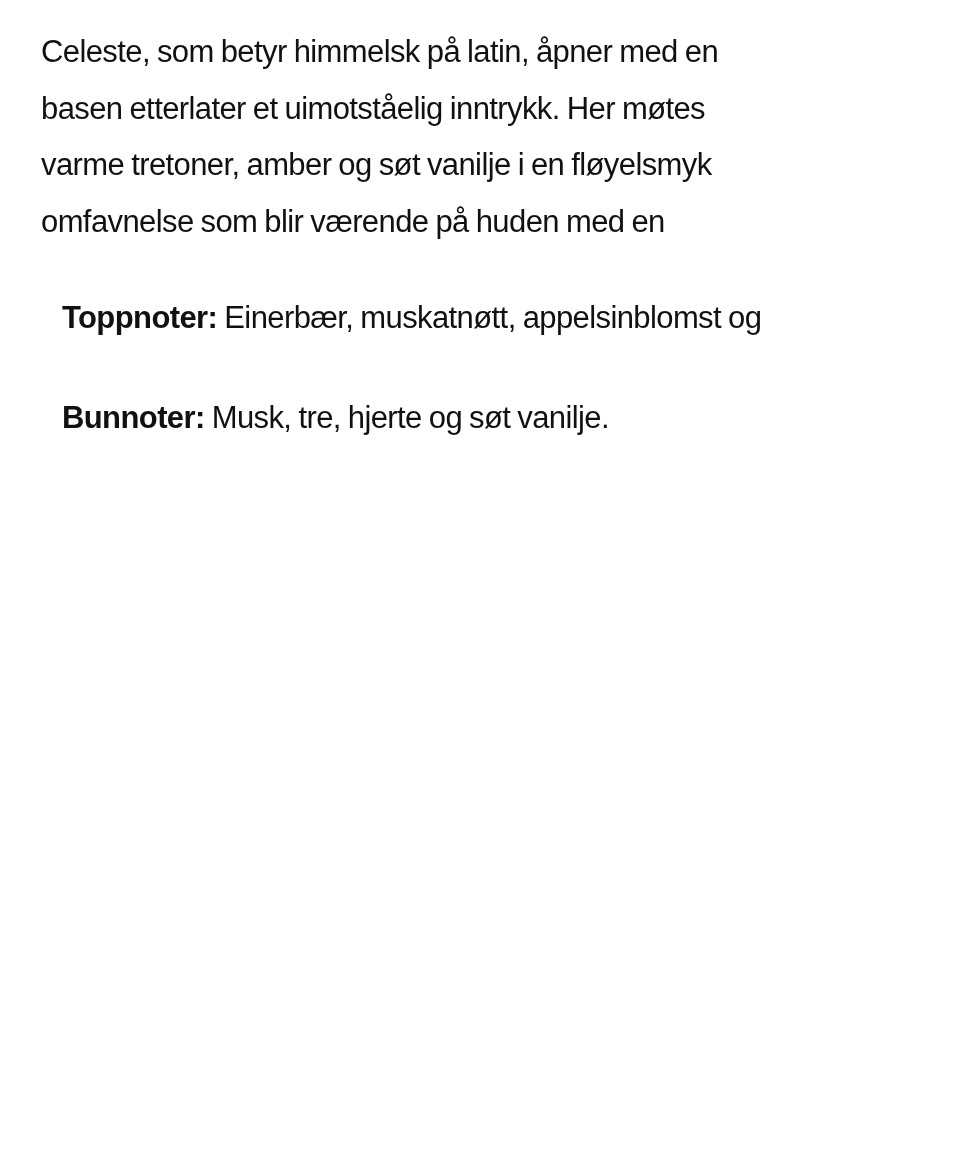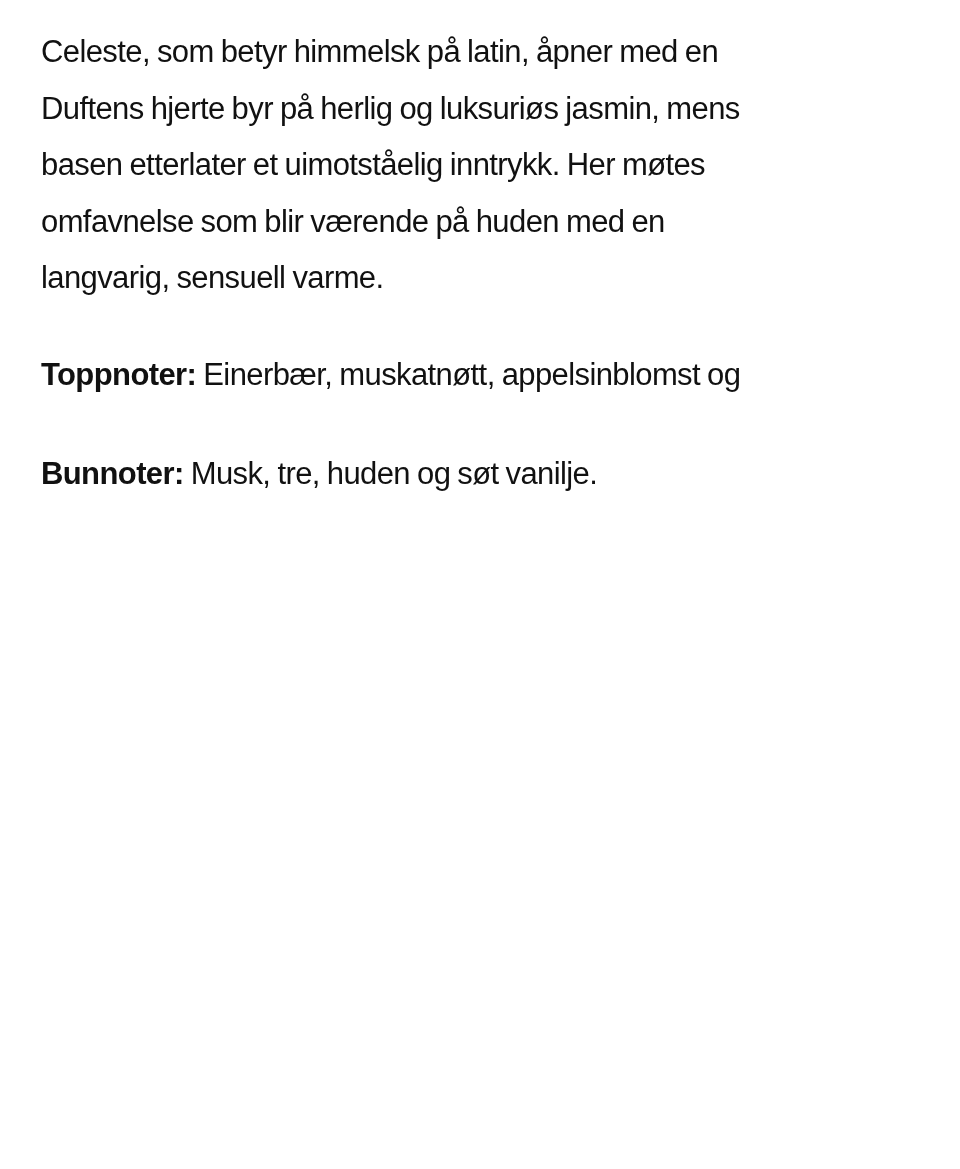--- a/index.html
+++ b/index.html
@@ -37,42 +37,42 @@
       margin: 0 0 43px 0;
       letter-spacing: -0.6px;
       word-spacing: -1px;
     }
     .note .label {
       font-weight: bold;
     }
     .note .line {
       display: block;
       white-space: nowrap;
+      margin-left: 21px;
     }
   </style>
 </head>
 <body>
 
 <div class="content">
 
   <p class="para">
     <span class="line">Celeste, som betyr himmelsk på latin, åpner med en</span>
-    <span class="line">Duftens hjerte byr på herlig og luksuriøs jasmin, mens</span>
     <span class="line">basen etterlater et uimotståelig inntrykk. Her møtes</span>
+    <span class="line">varme tretoner, amber og søt vanilje i en fløyelsmyk</span>
     <span class="line">omfavnelse som blir værende på huden med en</span>
-    <span class="line">langvarig, sensuell varme.</span>
   </p>
 
 
   <p class="note">
     <span class="line">
       <span class="label">Toppnoter:</span><span> Einerbær, muskatnøtt, appelsinblomst og</span>
     </span>
   </p>
 
 
   <p class="note">
     <span class="line">
-      <span class="label">Bunnoter:</span><span> Musk, tre, huden og søt vanilje.</span>
+      <span class="label">Bunnoter:</span><span> Musk, tre, hjerte og søt vanilje.</span>
     </span>
   </p>
 
 </div>
 
 </body></html>

